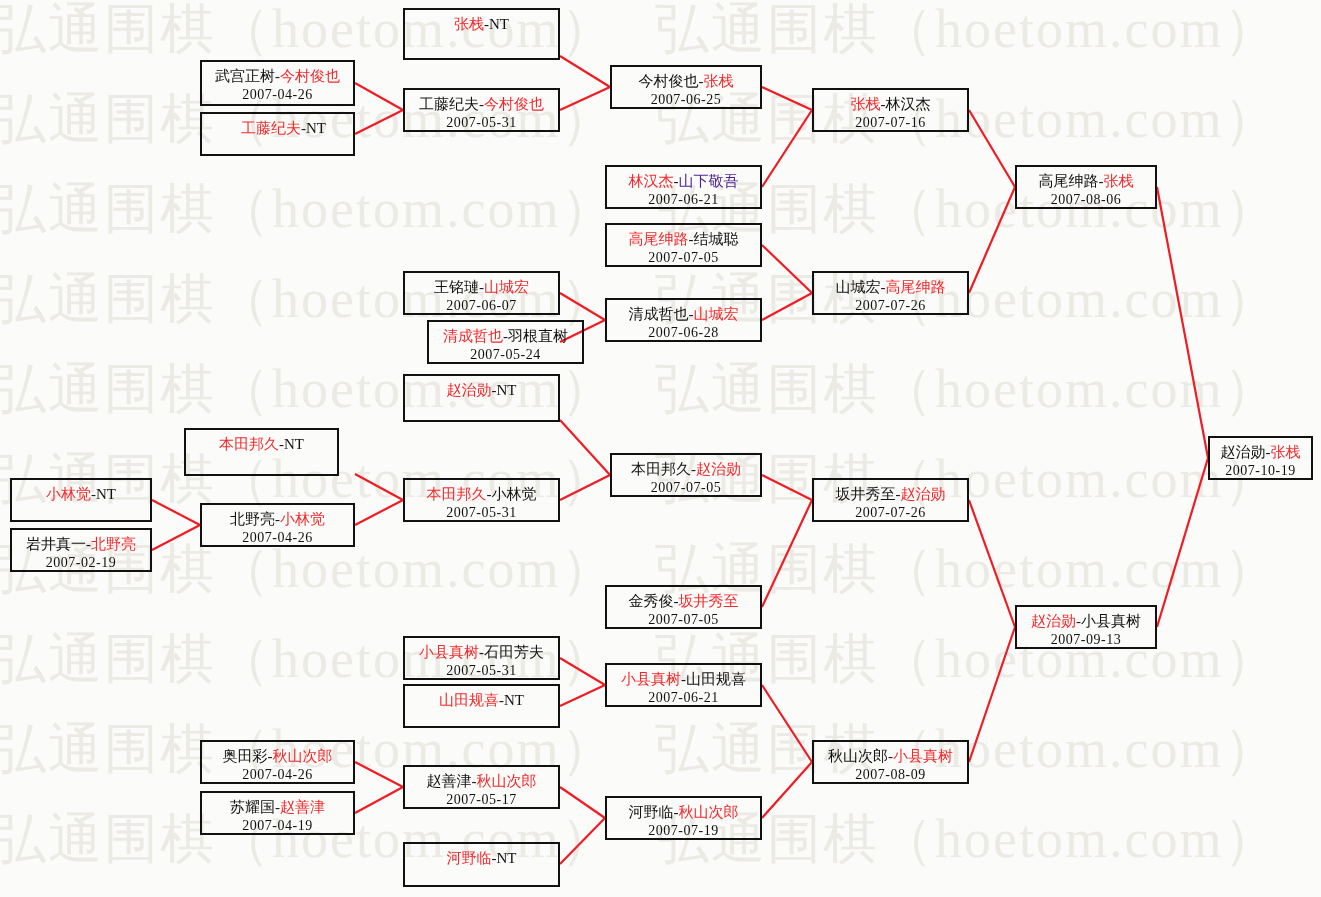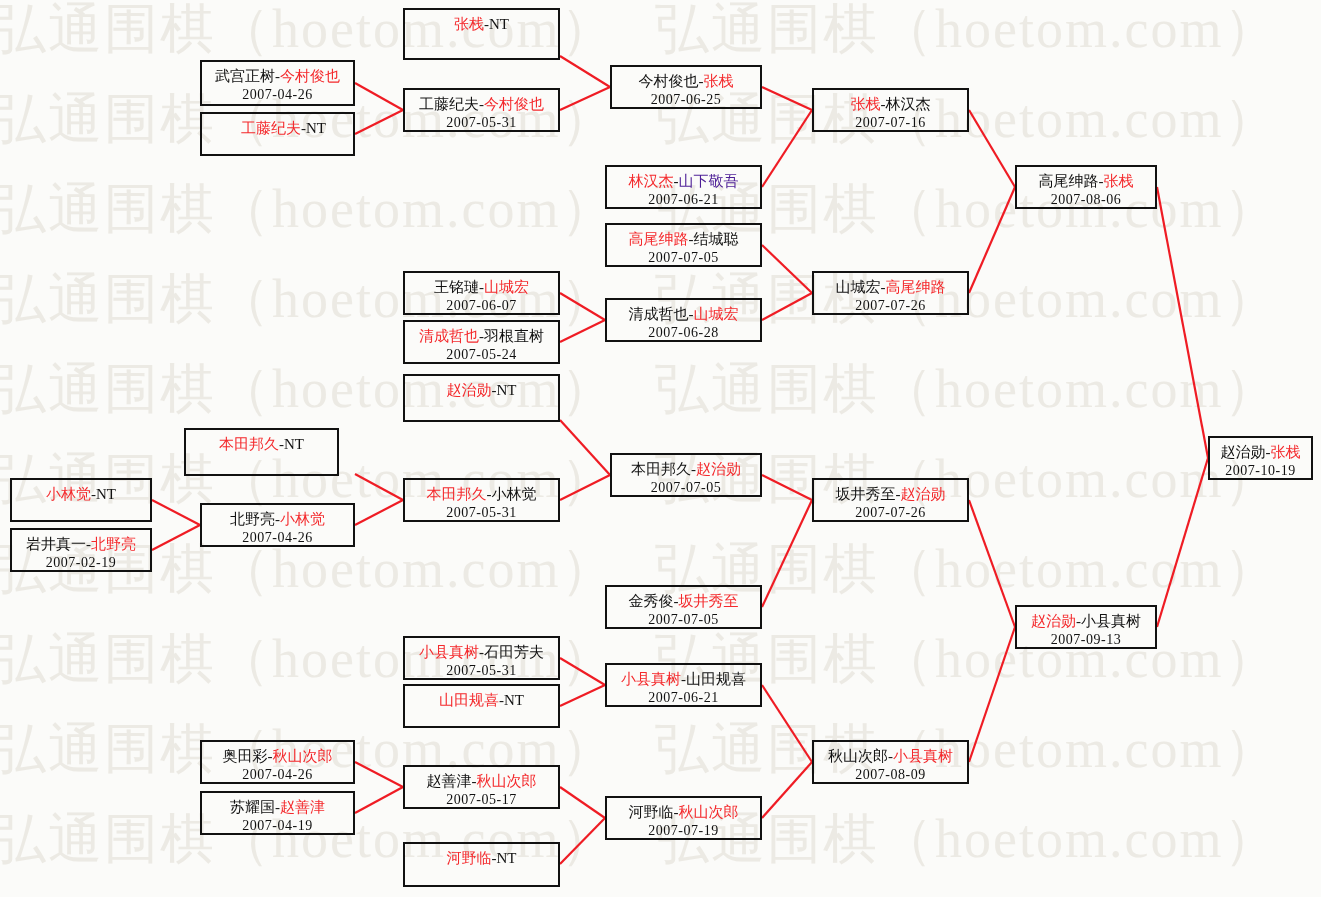--- a/index.html
+++ b/index.html
@@ -112,21 +112,21 @@
         <div class="dt">2007-06-21</div>
       </div>
       <div class="mbox" style="left: 605px; top: 223px; width: 157px; height: 44px; border-color: rgb(17, 17, 17);">
         <div class="ply"><span class="w" style="color: rgb(244, 41, 44);">高尾绅路</span><span>-</span><span class="l" style="color: rgb(17, 17, 17);">结城聪</span></div>
         <div class="dt">2007-07-05</div>
       </div>
       <div class="mbox" style="left: 403px; top: 271px; width: 157px; height: 44px; border-color: rgb(17, 17, 17);">
         <div class="ply"><span class="l" style="color: rgb(17, 17, 17);">王铭璉</span><span>-</span><span class="w" style="color: rgb(244, 41, 44);">山城宏</span></div>
         <div class="dt">2007-06-07</div>
       </div>
-      <div class="mbox" style="left: 403px; top: 320px; width: 157px; height: 44px; border-color: rgb(17, 17, 17);">
+      <div class="mbox" style="left: 427px; top: 320px; width: 157px; height: 44px; border-color: rgb(17, 17, 17);">
         <div class="ply"><span class="w" style="color: rgb(244, 41, 44);">清成哲也</span><span>-</span><span class="l" style="color: rgb(17, 17, 17);">羽根直树</span></div>
         <div class="dt">2007-05-24</div>
       </div>
       <div class="mbox" style="left: 605px; top: 298px; width: 157px; height: 44px; border-color: rgb(17, 17, 17);">
         <div class="ply"><span class="l" style="color: rgb(17, 17, 17);">清成哲也</span><span>-</span><span class="w" style="color: rgb(244, 41, 44);">山城宏</span></div>
         <div class="dt">2007-06-28</div>
       </div>
       <div class="mbox" style="left: 812px; top: 271px; width: 157px; height: 44px; border-color: rgb(17, 17, 17);">
         <div class="ply"><span class="l" style="color: rgb(17, 17, 17);">山城宏</span><span>-</span><span class="w" style="color: rgb(244, 41, 44);">高尾绅路</span></div>
         <div class="dt">2007-07-26</div>

